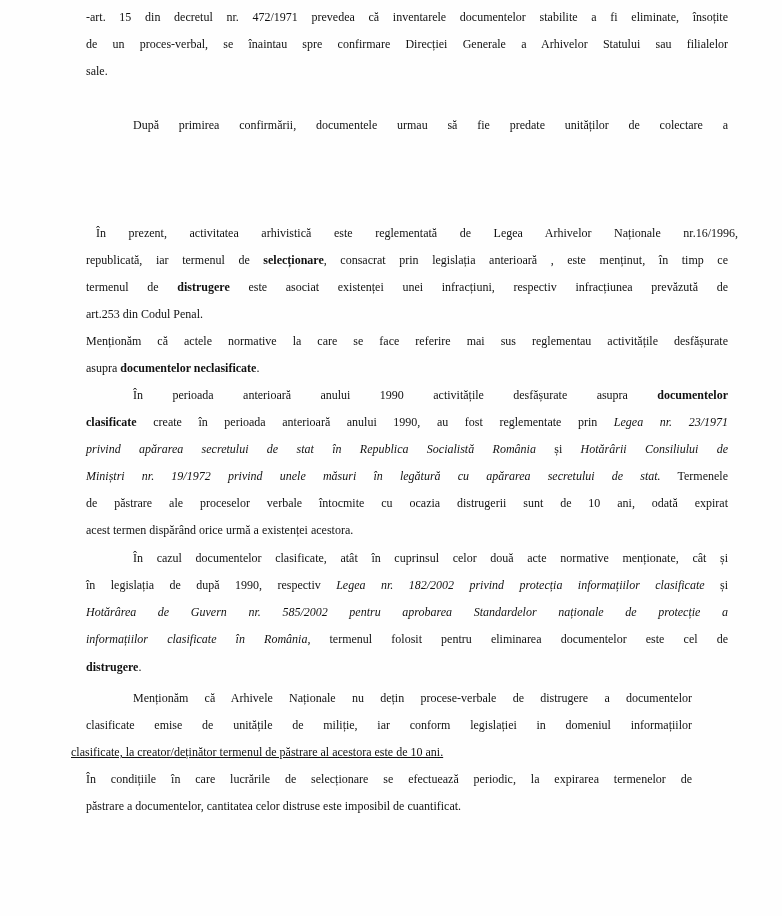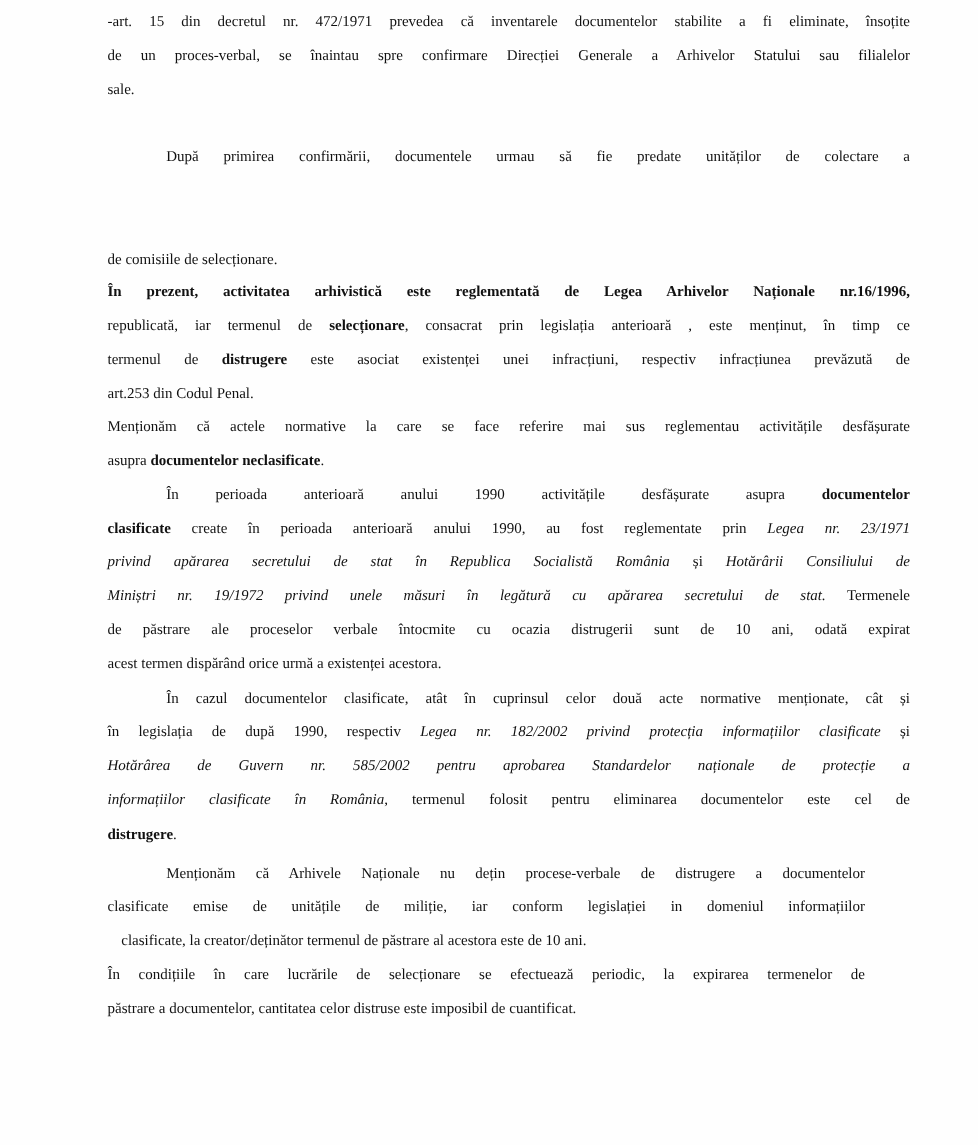--- a/index.html
+++ b/index.html
@@ -20,36 +20,35 @@
   .line i { font-style: italic; }
 </style>
 </head>
 <body>
 
 <div class="page" id="page">
     <div class="line" style="left: 86px; top: 7px; width: 642px; white-space: normal;"><span>-art. 15 din decretul nr. 472/1971 prevedea că inventarele documentelor stabilite a fi eliminate, însoțite</span></div>
     <div class="line" style="left: 86px; top: 34px; width: 642px; white-space: normal;"><span>de un proces-verbal, se înaintau spre confirmare Direcției Generale a Arhivelor Statului sau filialelor</span></div>
     <div class="line last" style="left: 86px; top: 61px; width: 642px;"><span>sale.</span></div>
     <div class="line" style="left: 133px; top: 115px; width: 595px; white-space: normal;"><span>După primirea confirmării, documentele urmau să fie predate unităților de colectare a</span></div>
-    <div class="line last" style="left: 86px; top: 197px; width: 642px;"><span>de comisiile de selecționare.</span></div>
-    <div class="line" style="left: 86px; top: 223px; width: 642px; white-space: normal; font-weight: bold;"><span>În prezent, activitatea arhivistică este reglementată de Legea Arhivelor Naționale   nr.16/1996,</span></div>
+    <div class="line" style="left: 96px; top: 223px; width: 642px; white-space: normal;"><span>În prezent, activitatea arhivistică este reglementată de Legea Arhivelor Naționale   nr.16/1996,</span></div>
     <div class="line" style="left: 86px; top: 250px; width: 642px; white-space: normal;"><span>republicată, iar termenul de </span><b>selecționare</b><span>, consacrat prin legislația anterioară , este menținut, în timp ce</span></div>
     <div class="line" style="left: 86px; top: 277px; width: 642px; white-space: normal;"><span>termenul de </span><b>distrugere</b><span> este asociat existenței unei infracțiuni, respectiv infracțiunea prevăzută de</span></div>
     <div class="line last" style="left: 86px; top: 304px; width: 642px;"><span>art.253 din Codul Penal.</span></div>
     <div class="line last" style="left: 86px; top: 358px; width: 642px;"><span>asupra </span><b>documentelor neclasificate</b><span>.</span></div>
     <div class="line" style="left: 86px; top: 331px; width: 642px; white-space: normal;"><span>Menționăm că actele normative la care se face referire mai sus reglementau activitățile desfășurate</span></div>
     <div class="line" style="left: 133px; top: 385px; width: 595px; white-space: normal;"><span>În perioada anterioară anului 1990 activitățile desfășurate asupra </span><b>documentelor</b></div>
     <div class="line" style="left: 86px; top: 412px; width: 642px; white-space: normal;"><b>clasificate</b><span> create în perioada anterioară anului 1990, au fost reglementate prin </span><i>Legea nr. 23/1971</i></div>
     <div class="line" style="left: 86px; top: 439px; width: 642px; white-space: normal;"><i>privind apărarea secretului de stat în Republica Socialistă România</i><span> și </span><i>Hotărârii Consiliului de</i></div>
     <div class="line" style="left: 86px; top: 466px; width: 642px; white-space: normal;"><i>Miniștri nr. 19/1972 privind unele măsuri în legătură cu apărarea secretului de stat.</i><span> Termenele</span></div>
     <div class="line" style="left: 86px; top: 493px; width: 642px; white-space: normal;"><span>de păstrare ale proceselor verbale întocmite cu ocazia distrugerii sunt de 10 ani, odată expirat</span></div>
     <div class="line last" style="left: 86px; top: 520px; width: 642px;"><span>acest termen dispărând orice urmă a existenței acestora.</span></div>
     <div class="line" style="left: 133px; top: 548px; width: 595px; white-space: normal;"><span>În cazul documentelor clasificate, atât în cuprinsul celor două acte normative menționate, cât și</span></div>
     <div class="line" style="left: 86px; top: 575px; width: 642px; white-space: normal;"><span>în legislația de după 1990, respectiv </span><i>Legea nr. 182/2002 privind protecția informațiilor clasificate</i><span> și</span></div>
     <div class="line" style="left: 86px; top: 602px; width: 642px; white-space: normal;"><i>Hotărârea de Guvern nr. 585/2002 pentru aprobarea Standardelor naționale de protecție a</i></div>
     <div class="line" style="left: 86px; top: 629px; width: 642px; white-space: normal;"><i>informațiilor clasificate în România</i><span>, termenul folosit pentru eliminarea documentelor este cel de</span></div>
     <div class="line last" style="left: 86px; top: 657px; width: 642px;"><b>distrugere</b><span>.</span></div>
     <div class="line" style="left: 133px; top: 688px; width: 559px; white-space: normal;"><span>Menționăm că Arhivele Naționale nu dețin procese-verbale de distrugere a documentelor</span></div>
     <div class="line" style="left: 86px; top: 715px; width: 606px; white-space: normal;"><span>clasificate emise de unitățile de miliție, iar conform legislației in domeniul informațiilor</span></div>
-    <div class="line last" style="left: 97px; top: 742px; width: 606px;"><span>clasificate, la creator/deținător termenul de păstrare al acestora este de 10 ani.</span></div>
+    <div class="line last" style="left: 71px; top: 742px; width: 606px; text-decoration: underline;"><span>clasificate, la creator/deținător termenul de păstrare al acestora este de 10 ani.</span></div>
     <div class="line" style="left: 86px; top: 769px; width: 606px; white-space: normal;"><span>În condițiile în care lucrările de selecționare se efectuează periodic, la expirarea termenelor de</span></div>
     <div class="line last" style="left: 86px; top: 796px; width: 606px;"><span>păstrare a documentelor, cantitatea celor distruse este imposibil de cuantificat.</span></div>
   </div>
 
 </body></html>

